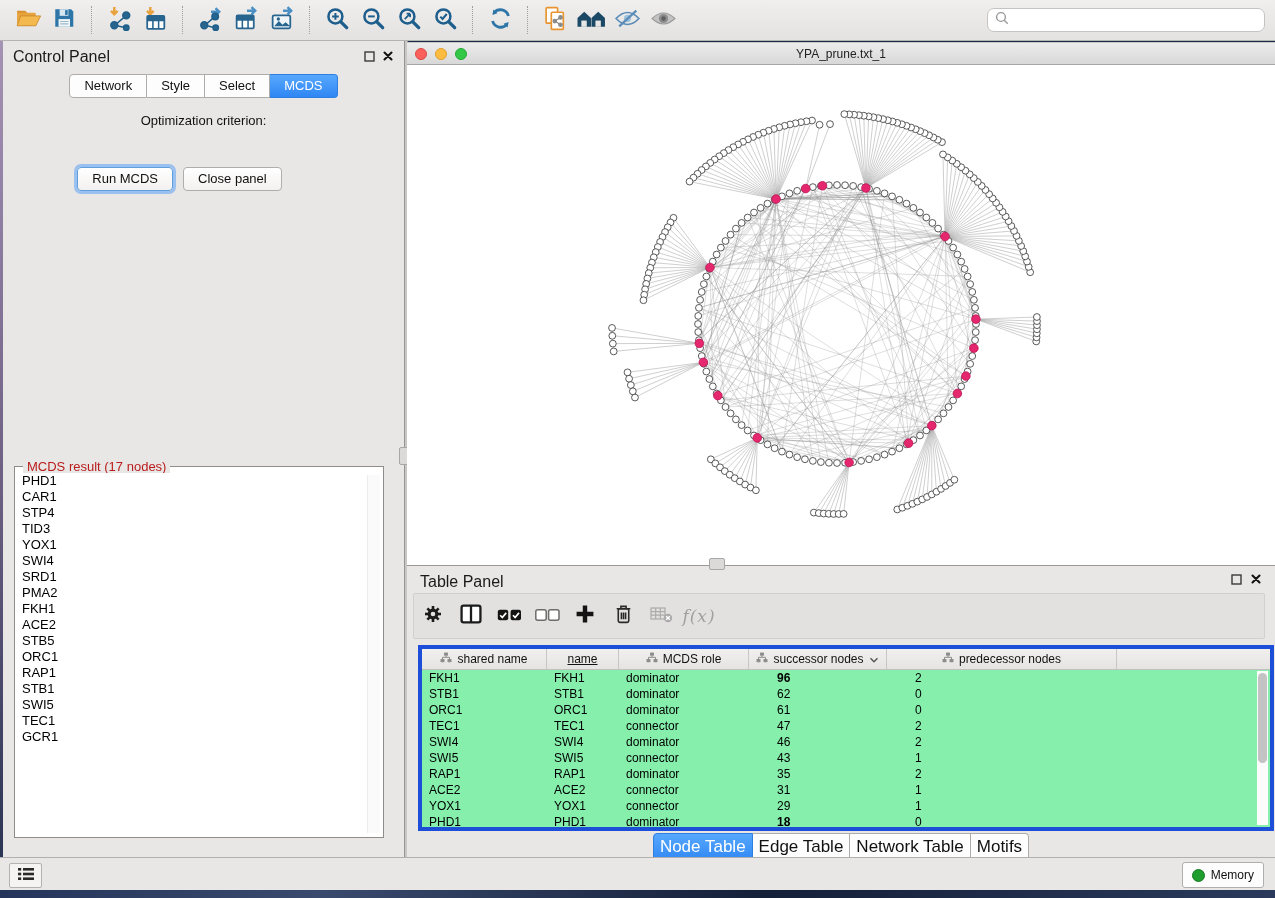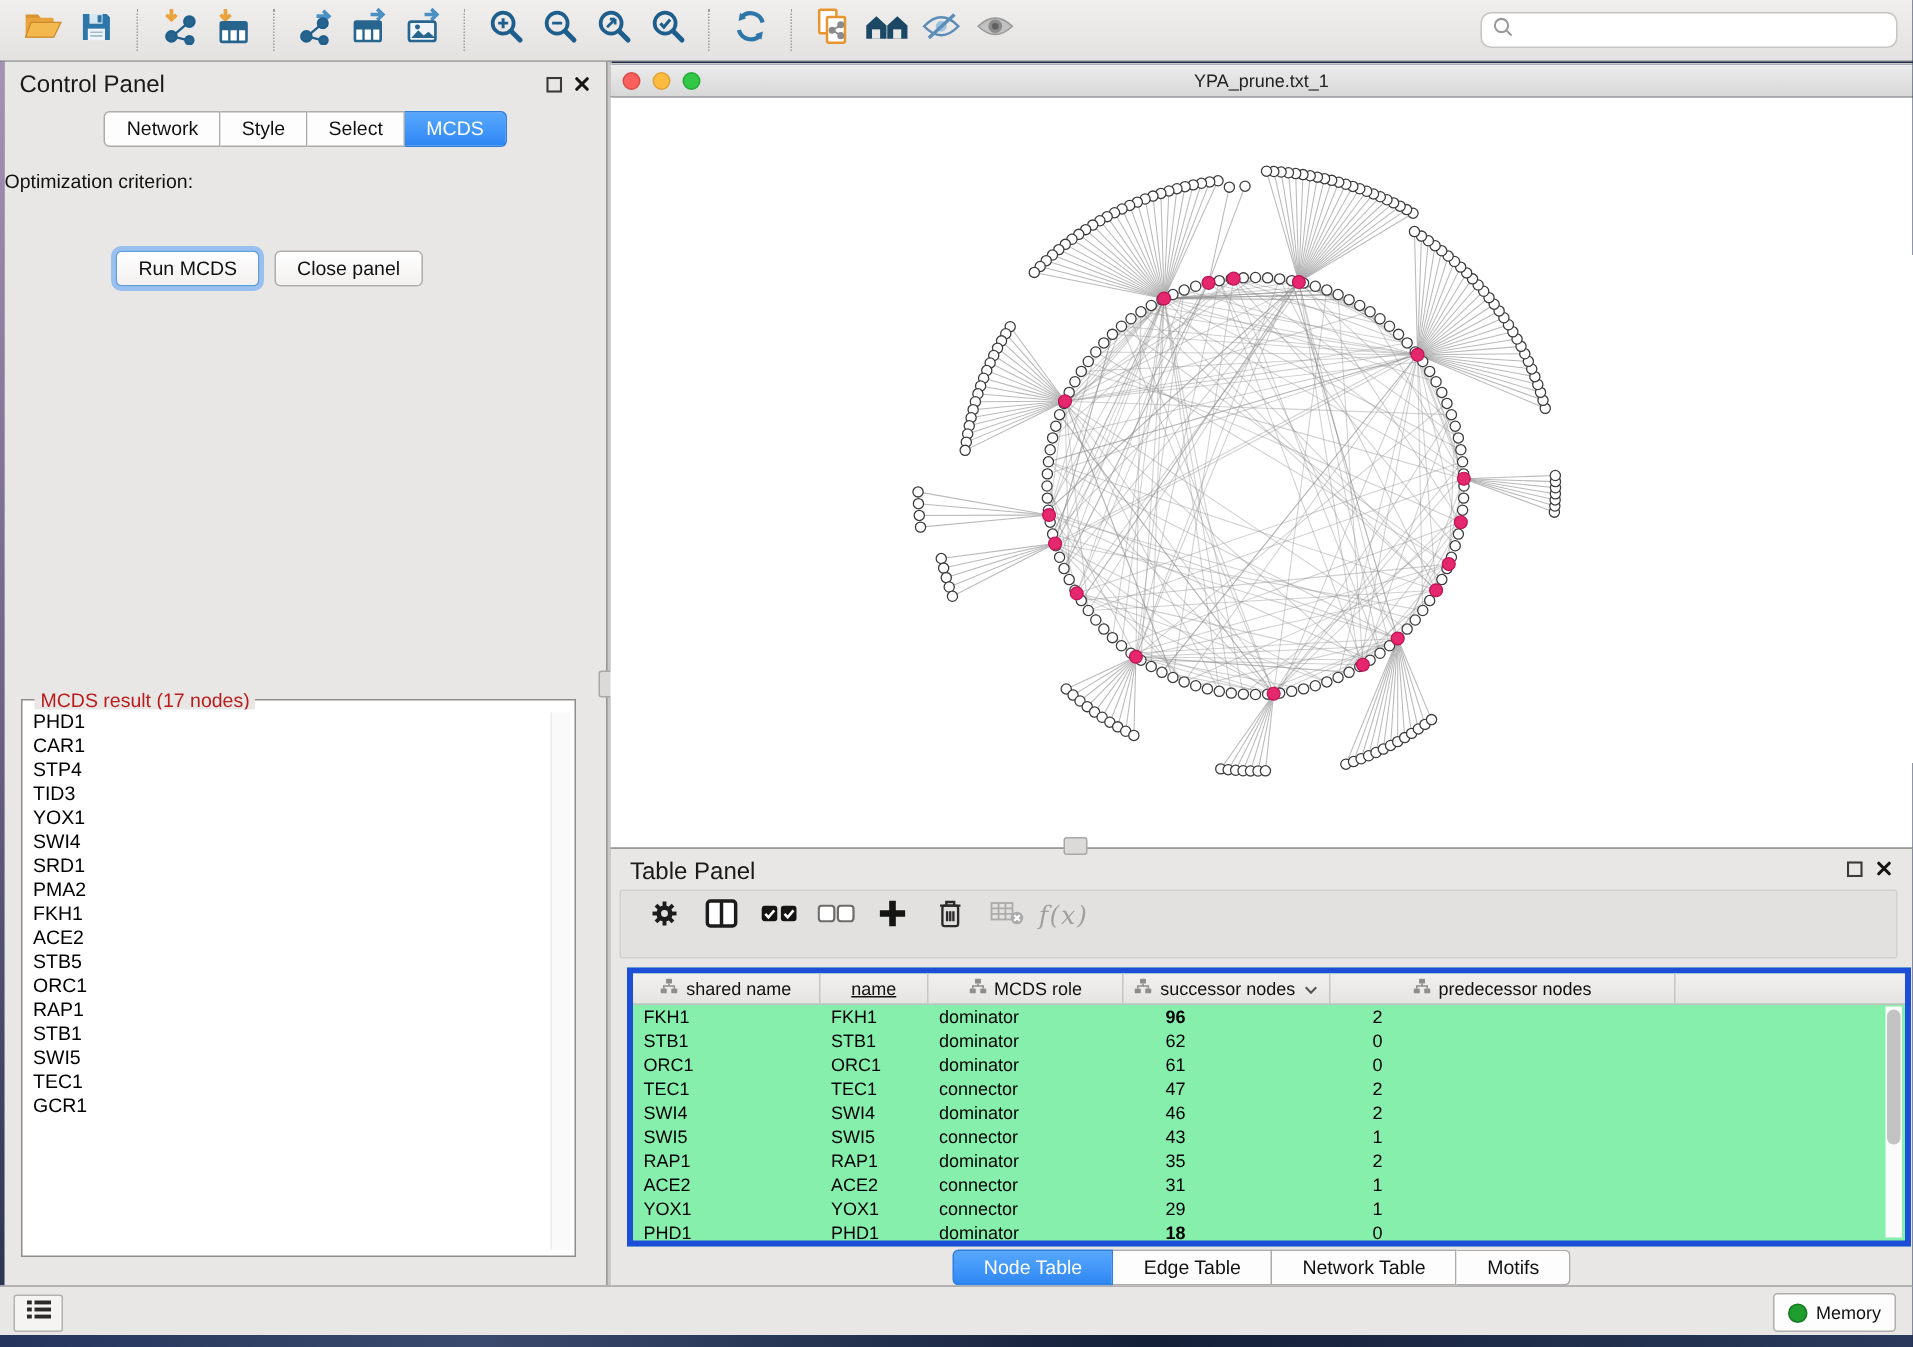--- a/index.html
+++ b/index.html
@@ -33,21 +33,21 @@
   .panel-title-row{position:relative;height:26px}
   .panel-title{position:absolute;left:10px;top:7px;font-size:16px;color:#1a1a1a}
   .panel-ctl{position:absolute;top:8px;width:14px;height:14px;display:flex;align-items:center;justify-content:center;cursor:default}
   .seg-tabs{position:absolute;top:33px;left:0;right:0;display:flex;justify-content:center}
   .seg-tab{background:#fdfdfd;border:1px solid #aeacab;border-left:none;padding:3px 14px 4px;
     font-size:13px;color:#111;line-height:15px}
   .seg-tab:first-child{border-left:1px solid #aeacab;border-radius:4px 0 0 4px}
   .seg-tab:last-child{border-radius:0 4px 4px 0}
   .seg-tab.active{background:linear-gradient(#57a8fd,#2f87f4);border-color:#2f7fe0;color:#fff}
 
-  .cp-opt-label{position:absolute;left:0;right:0;top:72px;font-size:13px;color:#111}
+  .cp-opt-label{position:absolute;left:0;right:0;top:72px;text-align:center;font-size:13px;color:#111}
   .cp-select{position:absolute;left:42px;top:92px;width:311px;height:24px;background:#fff;
     border:1px solid #b5b3b2;border-radius:4px;display:flex;align-items:center;box-sizing:border-box}
   .cp-select .sel-text{flex:1;font-size:13px;padding-left:9px;color:#111;white-space:nowrap}
   .cp-select .stepper{width:20px;height:22px;border-radius:3px 3px;margin-right:0;
     background:linear-gradient(#5fabfd,#2e85f3);border-radius:0 3px 3px 0;
     display:flex;flex-direction:column;align-items:center;justify-content:center;gap:2px}
   .stepper .up{width:0;height:0;border-left:4px solid transparent;border-right:4px solid transparent;border-bottom:5px solid #fff}
   .stepper .dn{width:0;height:0;border-left:4px solid transparent;border-right:4px solid transparent;border-top:5px solid #fff}
   .cp-buttons{position:absolute;left:0;right:48px;top:126px;display:flex;justify-content:center;gap:10px}
   .btn{background:linear-gradient(#ffffff,#f3f1f0);border:1px solid #b0aead;border-radius:4px;
@@ -72,36 +72,36 @@
   .net-titlebar{position:absolute;left:407px;top:42px;width:868px;height:23px;box-sizing:border-box;
     background:linear-gradient(#ececec,#d8d8d8);border-bottom:1px solid #a8a6a5;border-top:1px solid #c9c7c6}
   .traffic{position:absolute;top:5px;width:12px;height:12px;border-radius:50%;box-sizing:border-box}
   .net-title{position:absolute;left:0;right:0;top:4px;text-align:center;font-size:12px;color:#222}
   .net-canvas{position:absolute;left:407px;top:65px;width:868px;height:500px;background:#fff;overflow:hidden}
 
   
   .table-panel{position:absolute;left:407px;top:565px;width:868px;height:292px;background:#e9e7e6;
     border-top:1px solid #9b9998;box-sizing:border-box}
   .tp-toolbar{position:absolute;left:6px;right:10px;top:27px;height:46px;background:#e3e1e0;
-    border:1px solid #d2d0cf;border-radius:2px;display:flex;padding-left:12px;box-sizing:border-box;gap:0}
+    border:1px solid #d2d0cf;border-radius:2px;display:flex;align-items:center;padding-left:2px;box-sizing:border-box;gap:0}
   .tp-btn{height:34px;min-width:34px;display:flex;align-items:center;justify-content:center;margin-right:4px;border-radius:3px}
   .fx{font-family:"DejaVu Serif","Liberation Serif",serif;font-style:italic;font-size:17px;color:#a2a09f;letter-spacing:1px}
   .tbl{position:absolute;left:11px;top:79px;width:856px;height:186px;background:#86efac;border:4px solid #1d4ed8;box-sizing:border-box}
   .tbl-header{display:flex;height:20px;background:linear-gradient(#f2f0ef,#e6e4e3);border-bottom:1px solid #c2c0bf}
   .th{display:flex;align-items:center;justify-content:center;gap:5px;font-size:12px;color:#111;
     border-right:1px solid #c8c6c5;box-sizing:border-box;overflow:hidden}
   .th:last-child{border-right:none}
   .tbl-body .tr{display:flex;height:16px;align-items:center}
   .td{font-size:12px;color:#000;box-sizing:border-box;padding-left:7px;white-space:nowrap;overflow:hidden}
   .td.num{padding-left:28px}
   .tbl-scroll{position:absolute;right:2px;top:22px;bottom:2px;width:11px;background:#fbfbfb}
   .tbl-thumb{position:absolute;left:1px;top:2px;width:9px;height:90px;background:#c3c3c3;border-radius:5px}
 
   .bottom-tabs{position:absolute;left:0;right:0;top:267px;display:flex;justify-content:center}
-  .b-tab{background:#fdfdfd;border:1px solid #aeacab;border-left:none;padding:3px 20px 4px;font-size:13px;color:#111}
+  .b-tab{background:#fdfdfd;border:1px solid #aeacab;border-left:none;padding:3px 6px 4px;font-size:17px;color:#111}
   .b-tab:first-child{border-left:1px solid #aeacab;border-radius:4px 0 0 4px}
   .b-tab:last-child{border-radius:0 4px 4px 0}
   .b-tab.active{background:linear-gradient(#57a8fd,#2f87f4);border-color:#2f7fe0;color:#fff}
 
   
   .status-bar{position:absolute;left:0;right:0;bottom:8px;height:33px;background:#e9e7e6;border-top:1px solid #b2b0af;box-sizing:border-box}
   .list-btn{position:absolute;left:9px;top:5px;width:31px;height:23px;background:#f6f4f3;border:1px solid #b4b2b1;
     border-radius:2px;display:flex;align-items:center;justify-content:center}
   .memory-btn{position:absolute;right:11px;top:4px;height:24px;background:#fdfdfd;border:1px solid #b0aead;
     border-radius:3px;display:flex;align-items:center;gap:6px;padding:0 9px;font-size:12px;color:#111}

